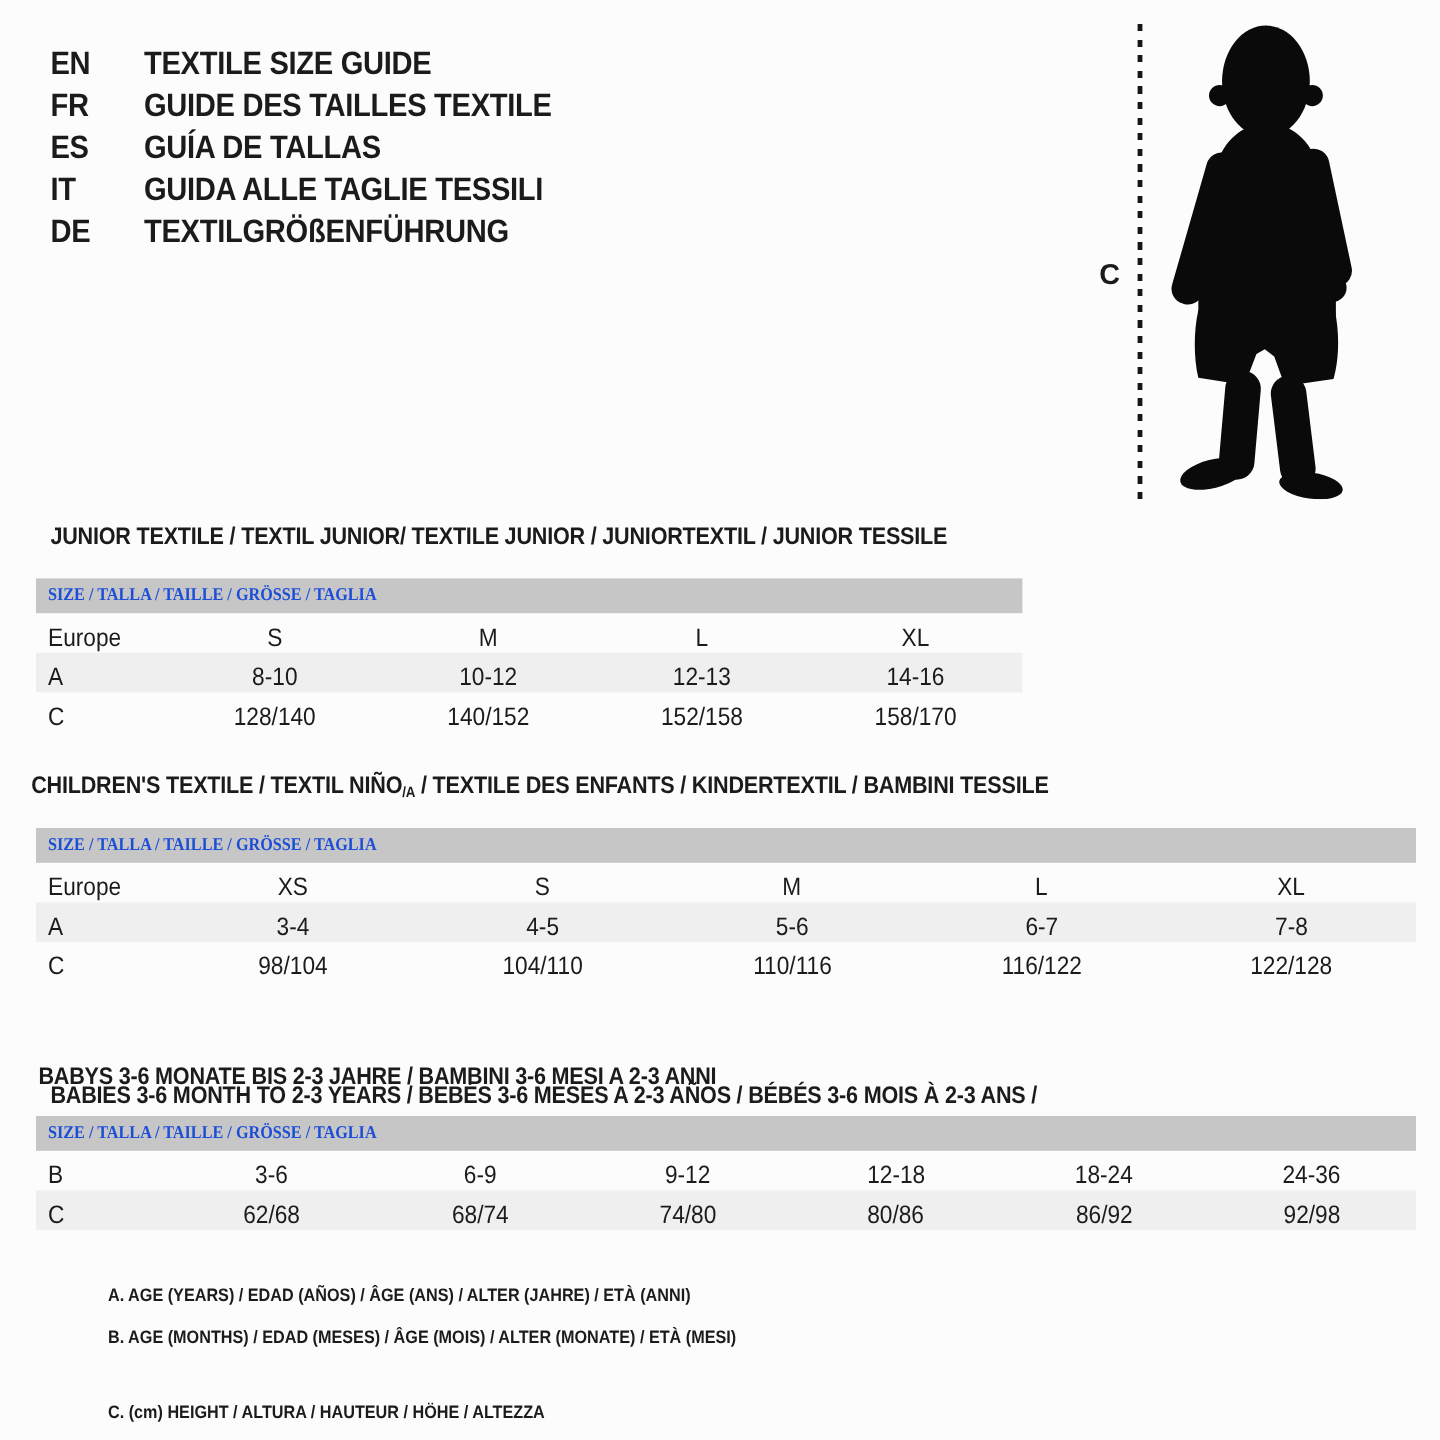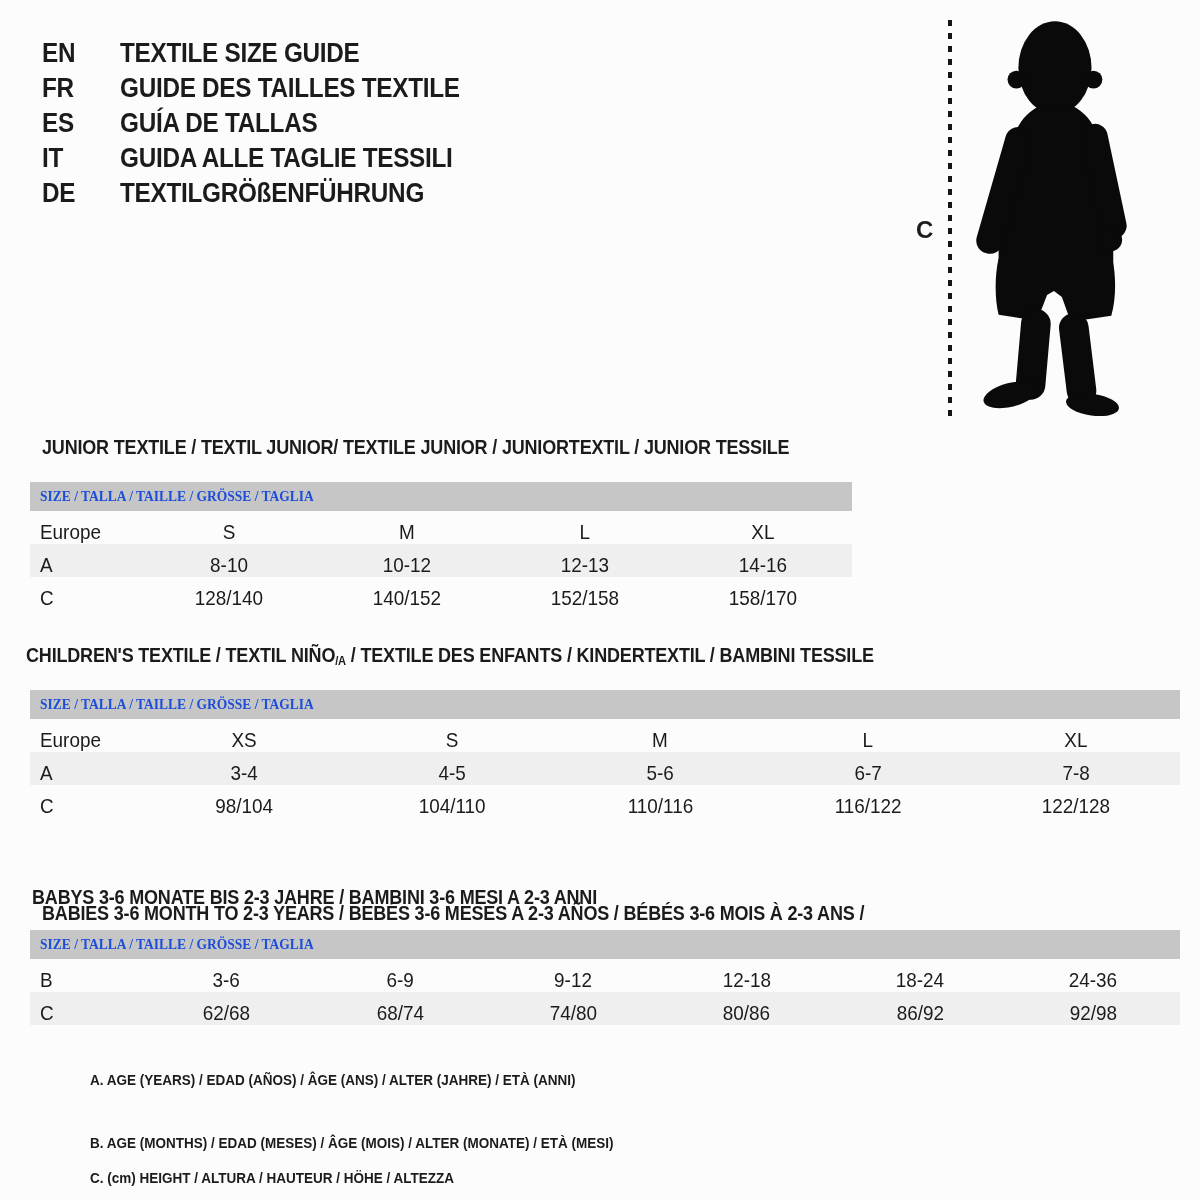--- a/index.html
+++ b/index.html
@@ -43,21 +43,21 @@
   }
   .trow { display:flex; height:33px; align-items:flex-end; }
   .trow.alt { background:#f0eff0; }
   .c0 { width:110px; flex:0 0 110px; padding-left:10px; text-align:left; }
   .cv { flex:1; text-align:center; }
   .cellc { display:inline-block; white-space:nowrap; transform:scaleX(0.9); transform-origin:50% 50%; }
   .c0 .cellc { transform-origin:0 50%; }
   
   .legend-line { position:absolute; left:42px; font-weight:bold; font-size:15px;margin-left:48px; }
   #legend-1 { top:1071px; }
-  #legend-2 { top:1134px; }
+  #legend-2 { top:1106px; }
   #legend-3 { top:1169px; }
   #title-1 { top:436px; left:42px; }
   #title-2 { top:644px; left:26px; }
   #title-3a { top:902px; left:42px; }
   #title-3b { top:886px; left:32px; }
 </style>
 </head>
 <body>
 
 <div id="lang-block">

